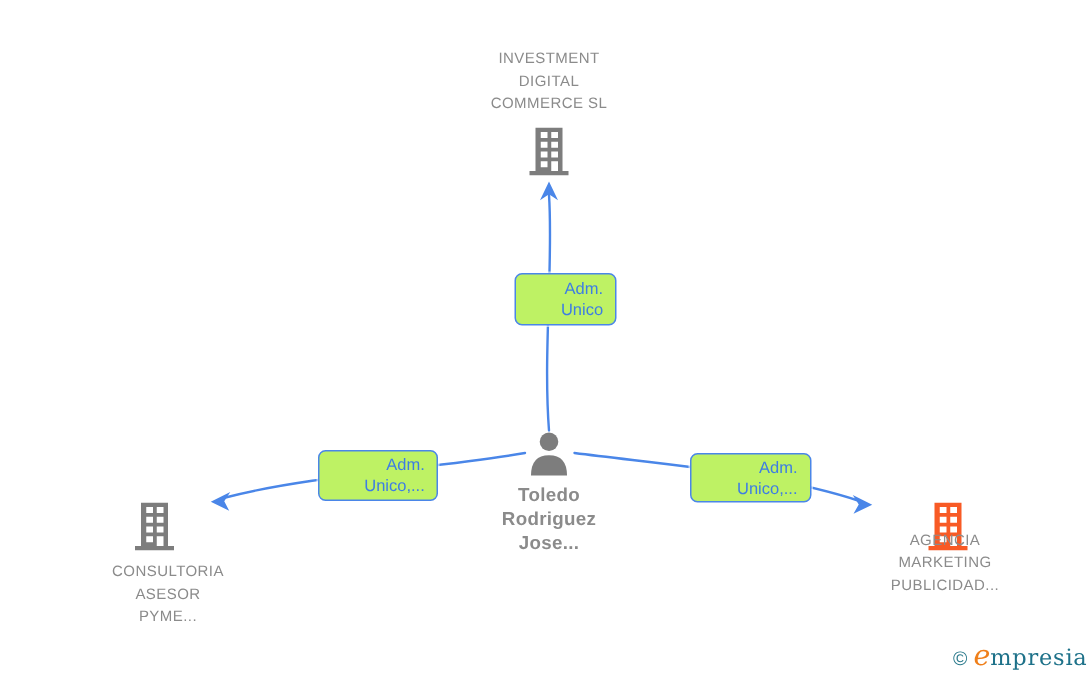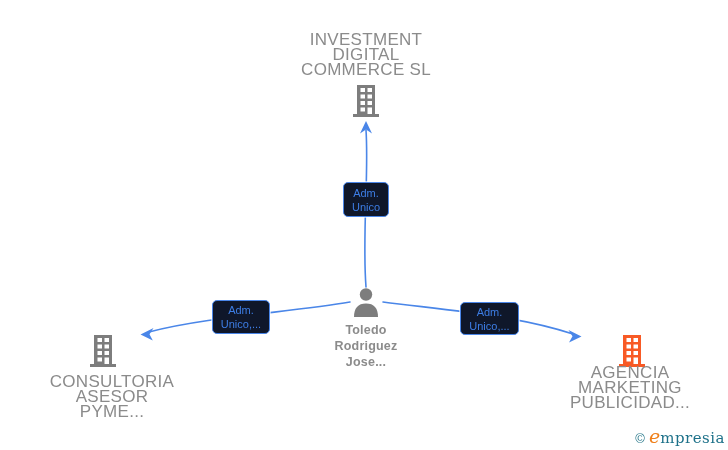--- a/index.html
+++ b/index.html
@@ -8,28 +8,29 @@
     font-family:"Liberation Sans", sans-serif;overflow:hidden;
   }
   .edges-layer{position:absolute;left:0;top:0;width:728px;height:450px;}
   .edge-path{fill:none;stroke:#4a86e8;stroke-width:1.6;stroke-linecap:round;}
   .arrowhead{fill:#4a86e8;stroke:none;}
   .node-label{
     position:absolute;transform:translateX(-50%);
     color:#8b8b8b;text-align:center;white-space:pre-line;
     font-size:12px;line-height:15px;letter-spacing:0.3px;cursor:pointer;
   }
-  .node-label.upper{font-size:17px;}
+  .node-label.upper{font-size:10px;}
   .person-label{font-size:12.5px;line-height:16px;letter-spacing:0.2px;font-weight:bold;}
   .node-icon{position:absolute;transform:translateX(-50%);cursor:pointer;}
   .edge-label{
-    position:absolute;background:#0f172a;border:1.5px solid #4a86e8;border-radius:5px;
-    color:#3d7de4;font-size:11px;line-height:14px;text-align:center;white-space:pre-line;
+    position:absolute;background:#bef264;border:1.5px solid #4a86e8;border-radius:5px;
+    color:#3d7de4;font-size:11px;line-height:14px;text-align:right;white-space:pre-line;
     display:flex;align-items:center;justify-content:center;cursor:pointer;
     box-shadow:0 0 0 1px rgba(255,255,255,0.6);
+    padding-left:22px;
   }
   .watermark{
     position:absolute;right:3px;bottom:3px;display:flex;align-items:baseline;cursor:pointer;
     font-family:"DejaVu Serif", serif;
   }
   .wm-copy{color:#2b7a8c;font-size:13px;margin-right:4px;font-family:"Liberation Sans",sans-serif;}
   .wm-e{color:#ef7f1a;font-size:19px;font-style:italic;line-height:1;}
   .wm-rest{color:#1d7189;font-size:15px;letter-spacing:0.5px;}
 </style>
 </head>
@@ -111,21 +112,21 @@
           <rect x="16.5" y="3" width="4.5" height="4"></rect>
         <rect x="9.5" y="9.5" width="4.5" height="4"></rect>
           <rect x="16.5" y="9.5" width="4.5" height="4"></rect>
         <rect x="9.5" y="16" width="4.5" height="4"></rect>
           <rect x="16.5" y="16" width="4.5" height="4"></rect>
         <rect x="9.5" y="22.5" width="4.5" height="4"></rect>
           <rect x="16.5" y="22.5" width="4.5" height="6.5"></rect>
       </g>
     </svg>
   </div>
-  <div class="node-label upper" style="left:630px;top:365px;width:150px;">AGENCIA
+  <div class="node-label upper" style="left:630px;top:353px;width:150px;">AGENCIA
 MARKETING
 PUBLICIDAD...</div>
 
   <div class="edge-label" style="left:343px;top:182px;width:44px;height:33px;">Adm.
 Unico</div>
   <div class="edge-label" style="left:212px;top:300px;width:56px;height:32px;">Adm.
 Unico,...</div>
   <div class="edge-label" style="left:460px;top:302px;width:57px;height:31px;">Adm.
 Unico,...</div>
 

